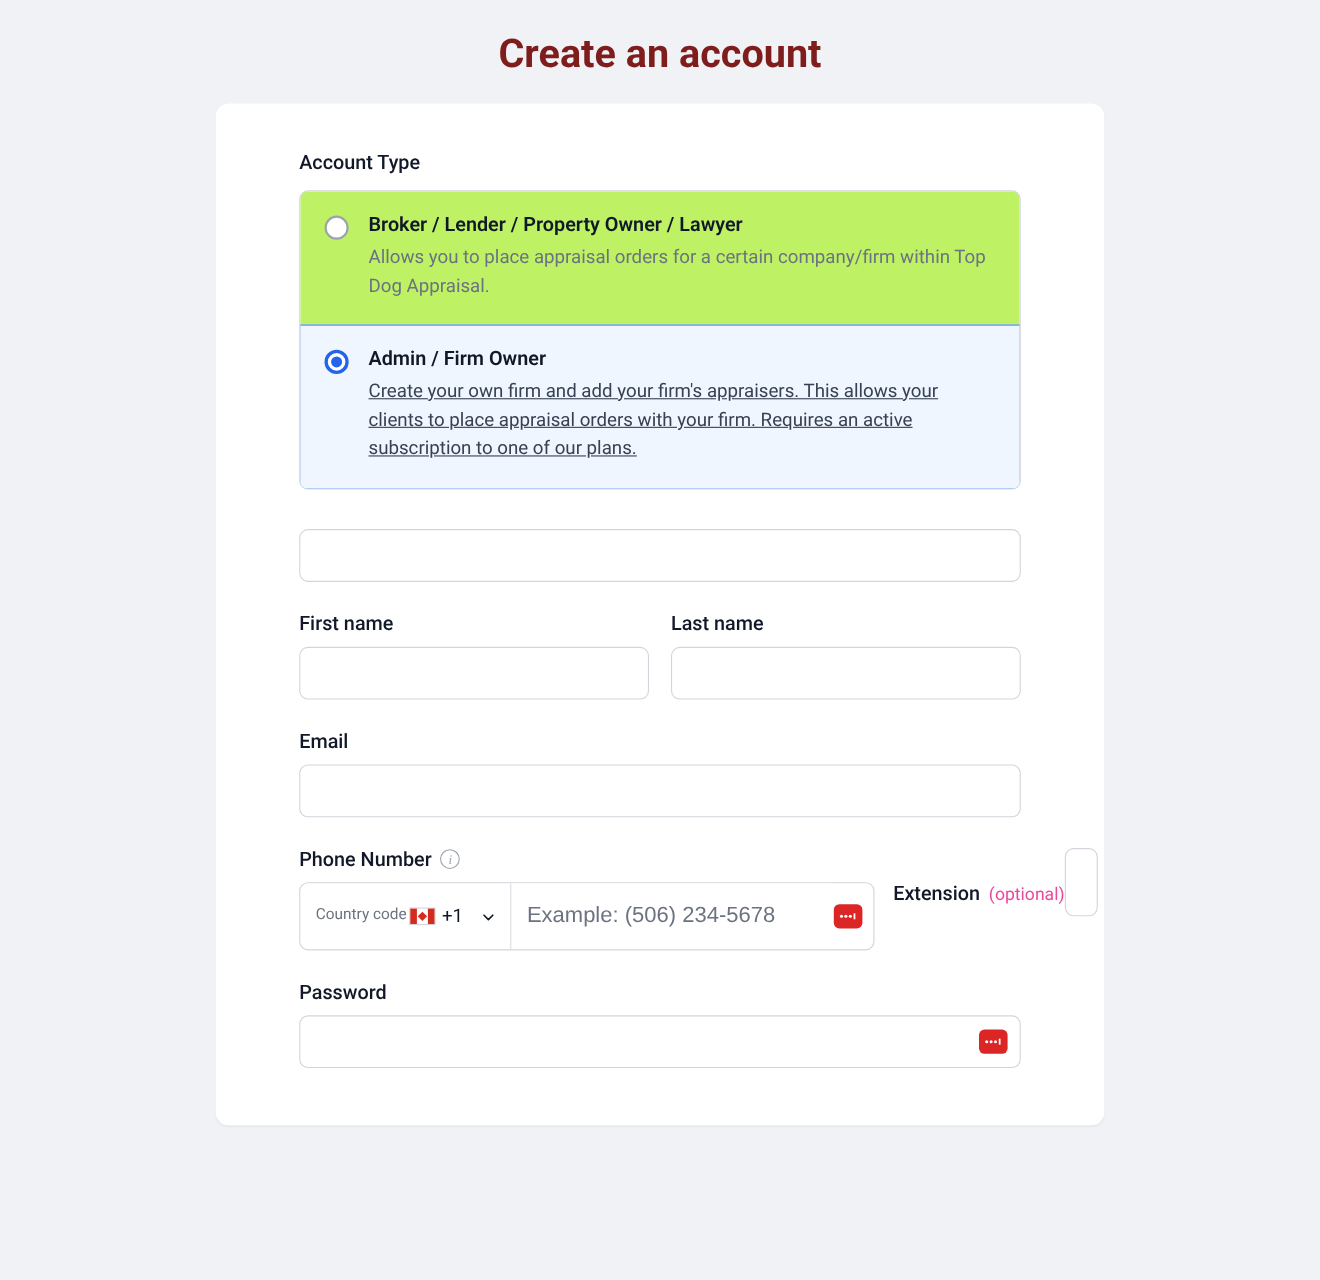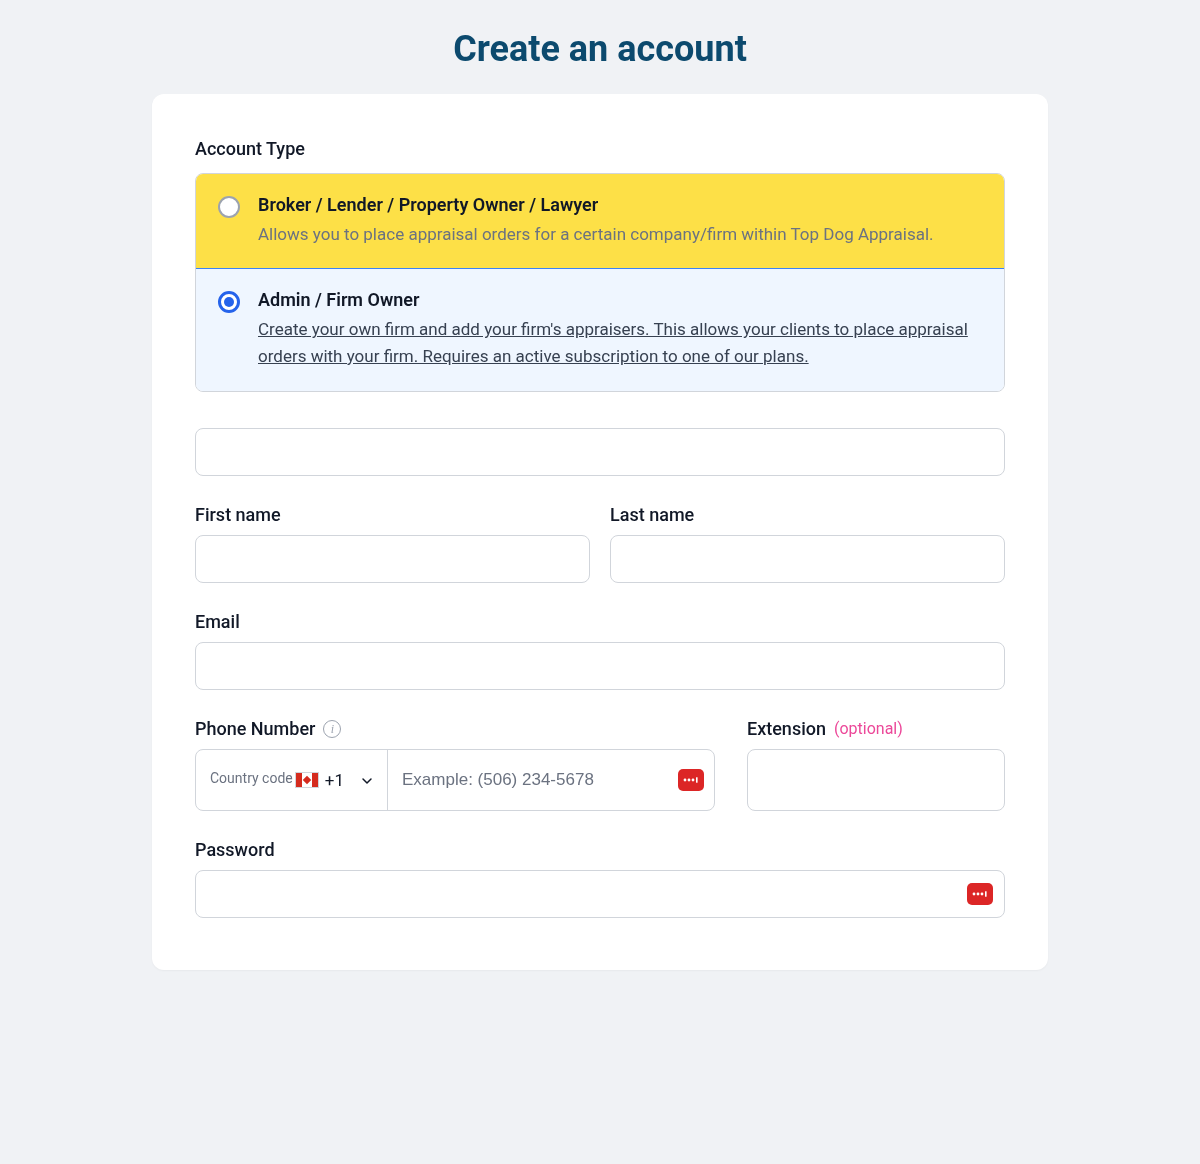--- a/index.html
+++ b/index.html
@@ -12,49 +12,49 @@
       background: #f0f2f5;
       width: 1200px;
       min-height: 1164px;
       color: #111827;
     }
     .page-title {
       font-size: 36px;
       font-weight: 700;
       text-align: center;
       padding: 28px 0 24px;
-      color: #0c4a6e;
+      color: #7f1d1d;
     }
     .card {
       background: #fff;
-      width: 896px;
+      width: 808px;
       margin: 0 auto;
       border-radius: 12px;
-      padding: 44px 43px 52px;
+      padding: 44px 76px 52px;
       box-shadow: 0 1px 2px rgba(0,0,0,0.04);
     }
     .section-label {
       font-size: 18px;
       font-weight: 500;
       color: #111827;
       margin-bottom: 14px;
     }
     .radio-group {
       border: 1px solid #d1d5db;
       border-radius: 8px;
       overflow: hidden;
       margin-bottom: 36px;
     }
     .radio-option {
       display: flex;
       align-items: flex-start;
       gap: 18px;
       padding: 20px 22px 22px;
       cursor: pointer;
-      background: #fde047;
+      background: #bef264;
     }
     .radio-option + .radio-option {
       border-top: 1px solid #d1d5db;
     }
     .radio-option.selected {
       background: #eff6ff;
       border: 1px solid #3b82f6;
       margin: -1px;
     }
     .radio-circle {
@@ -137,32 +137,32 @@
       align-items: center;
       justify-content: center;
       font-size: 12px;
       color: #9ca3af;
       font-style: italic;
       font-family: Georgia, serif;
       line-height: 1;
     }
     .phone-row {
       display: flex;
-      gap: 32px;
+      gap: 17px;
       margin-bottom: 28px;
     }
     .phone-left {
       flex: 0 0 520px;
       display: flex;
       flex-direction: column;
     }
     .phone-right {
       flex: 1;
       display: flex;
-      flex-direction: column;
+      flex-direction: row;
     }
     .phone-input-wrap {
       display: flex;
       border: 1px solid #d1d5db;
       border-radius: 8px;
       overflow: hidden;
       height: 62px;
       background: #fff;
     }
     .country-code {
@@ -221,21 +221,21 @@
       width: 14px;
       height: 14px;
       display: inline-block;
     }
     .chevron svg { display: block; }
     .phone-input {
       flex: 1;
       border: none;
       outline: none;
       padding: 0 14px;
-      font-size: 17px;
+      font-size: 20px;
       color: #a16207;
     }
     .phone-input::placeholder {
       color: #6b7280;
     }
     .pw-badge {
       width: 26px;
       height: 22px;
       background: #dc2626;
       border-radius: 5px;

